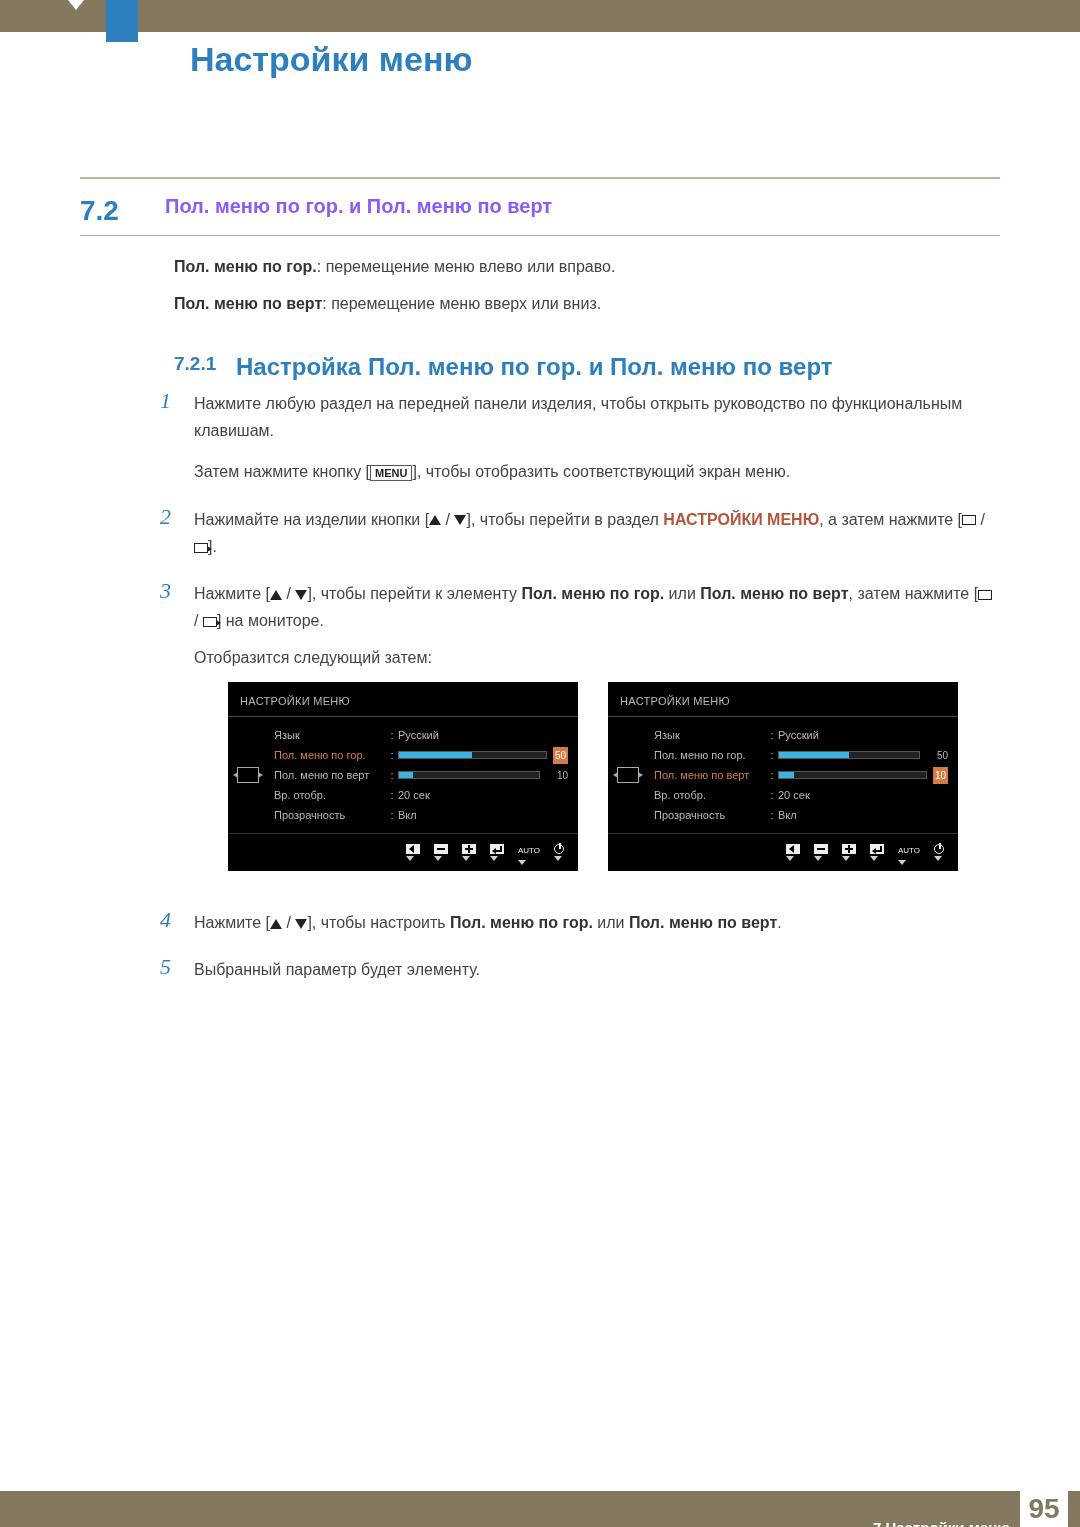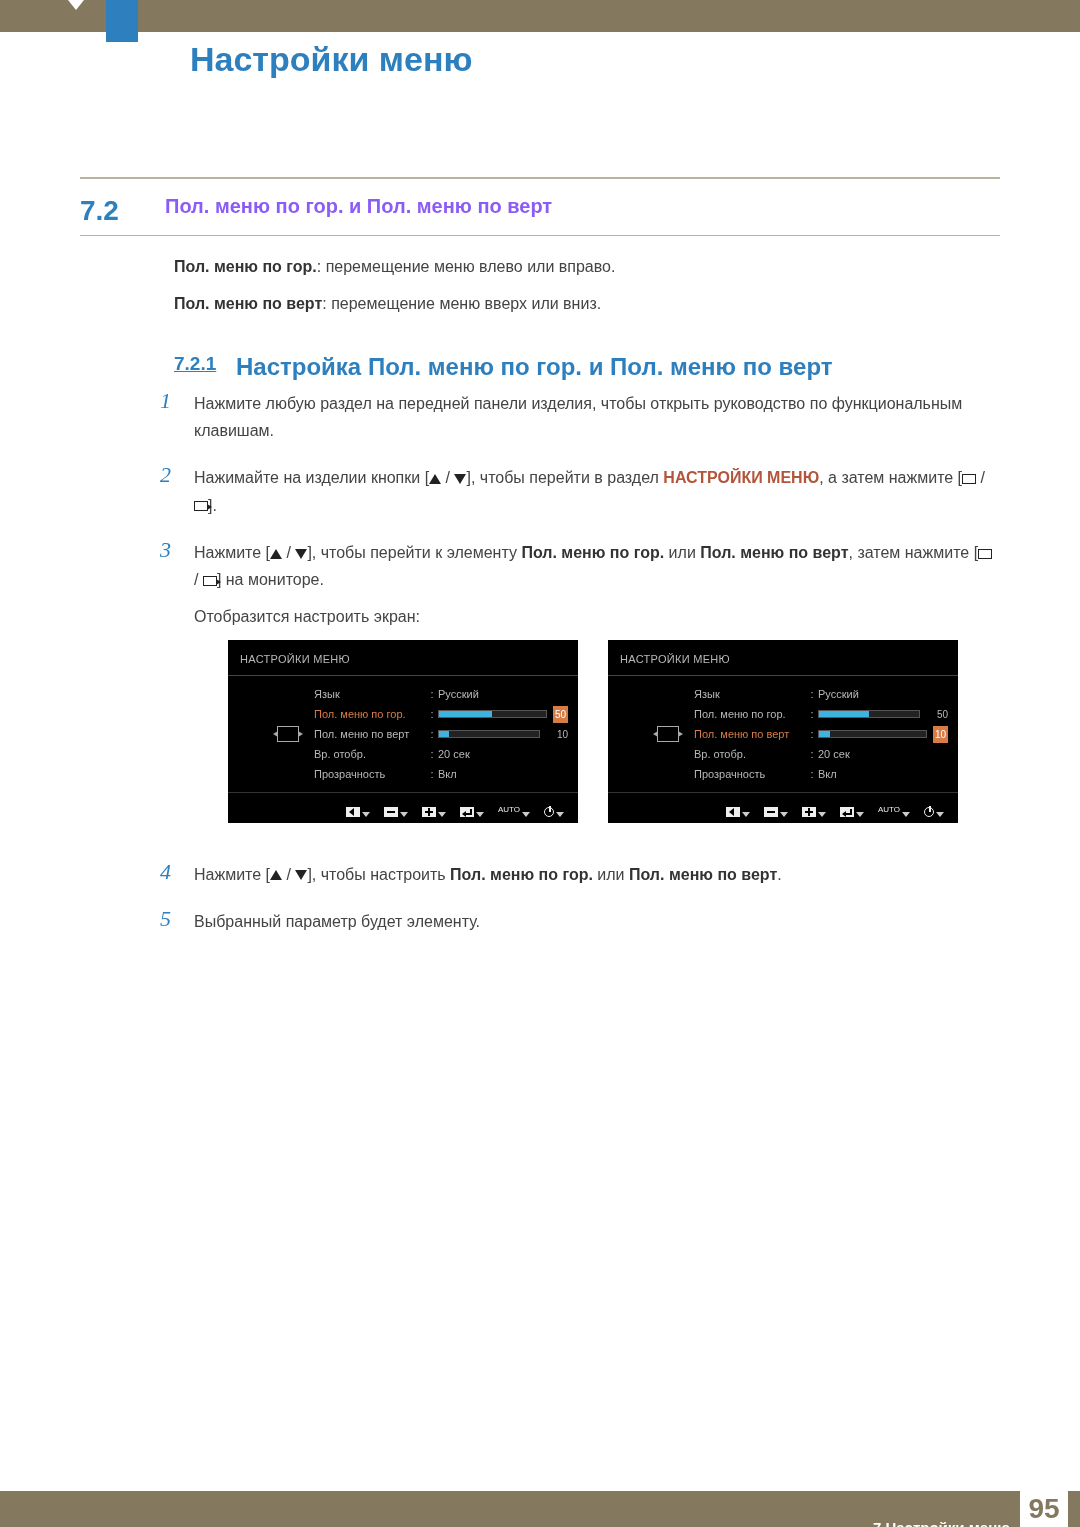--- a/index.html
+++ b/index.html
@@ -67,21 +67,21 @@
     position: absolute;
     left: 80px; right: 80px;
     top: 235px;
     border-top: 1px solid #b9b39c;
   }
   .para1 { position: absolute; left: 174px; top: 258px; font-size: 16px; }
   .para2 { position: absolute; left: 174px; top: 295px; font-size: 16px; }
   .bold { font-weight: bold; color: #333; }
   .subsec-num {
     position: absolute; left: 174px; top: 353px;
-    font-size: 19px; font-weight: bold; color: #2d7fbe; text-decoration: underline;
+    font-size: 19px; font-weight: bold; color: #2d7fbe;
   }
   .subsec-title {
     position: absolute; left: 236px; top: 353px;
     font-size: 24px; font-weight: bold; color: #2d7fbe;
   }
   .steps {
     position: absolute;
     left: 160px;
     right: 84px;
     top: 390px;
@@ -136,21 +136,21 @@
     font-size: 11px;
     padding: 10px 0 0 0;
     position: relative;
   }
   .osd-head {
     padding: 0 12px 6px 12px;
     font-size: 11px;
     letter-spacing: 0.3px;
   }
   .osd hr { border:none; border-top:1px solid #444; margin:0 0 8px 0; }
-  .osd-body { display:flex;margin-left:40px; }
+  .osd-body { display:flex; }
   .osd-side { width:40px; display:flex; align-items:center; justify-content:center; }
   .osd-side-icon {
     width:22px;height:16px;border:1px solid #aaa; position:relative;
   }
   .osd-side-icon::before,.osd-side-icon::after{
     content:"";position:absolute;top:4px;width:0;height:0;
     border-top:3px solid transparent;border-bottom:3px solid transparent;
   }
   .osd-side-icon::before{left:-5px;border-right:5px solid #aaa;}
   .osd-side-icon::after{right:-5px;border-left:5px solid #aaa;}
@@ -165,21 +165,21 @@
   }
   .bar-fill { position:absolute; left:0; top:0; bottom:0; background:#3fb3e0; }
   .bar-val { width:22px; text-align:right; font-size:10px; }
   .bar-val.sel { color:#fff; background:#d87c47; padding:0 2px; width:auto; }
   .osd-footer {
     display:flex; justify-content:flex-end; gap:14px;
     padding:10px 14px 6px 0;
     margin-top:8px;
     border-top:1px solid #333;
   }
-  .fbtn { display:flex; flex-direction:row; align-items:flex-end; gap:2px; }
+  .fbtn { display:flex; flex-direction:column; align-items:flex-start; gap:2px; }
   .fbtn .glyph { width:14px;height:10px;background:#eee; position:relative; }
   .fbtn .glyph.g-left::after{content:"";position:absolute;left:3px;top:1px;width:0;height:0;border-top:4px solid transparent;border-bottom:4px solid transparent;border-right:5px solid #000;}
   .fbtn .glyph.g-minus::after{content:"";position:absolute;left:3px;right:3px;top:4px;height:2px;background:#000;}
   .fbtn .glyph.g-plus::after{content:"";position:absolute;left:3px;right:3px;top:4px;height:2px;background:#000;}
   .fbtn .glyph.g-plus::before{content:"";position:absolute;top:1px;bottom:1px;left:6px;width:2px;background:#000;}
   .fbtn .glyph.g-enter::after{content:"";position:absolute;right:2px;top:2px;width:6px;height:4px;border-right:2px solid #000;border-bottom:2px solid #000;}
   .fbtn .glyph.g-enter::before{content:"";position:absolute;left:2px;top:4px;width:0;height:0;border-top:3px solid transparent;border-bottom:3px solid transparent;border-right:4px solid #000;}
   .fbtn .auto { background:none; font-size:8px; color:#eee; width:auto; height:auto; }
   .fbtn .power { width:10px;height:10px;border:1.5px solid #eee;border-radius:50%; background:none; position:relative;}
   .fbtn .power::after{content:"";position:absolute;left:4px;top:-2px;width:1.5px;height:6px;background:#eee;}
@@ -227,35 +227,38 @@
 
 <div class="subsec-num">7.2.1</div>
 <div class="subsec-title">Настройка Пол. меню по гор. и Пол. меню по верт</div>
 
 <div class="steps">
 
   <div class="step-row">
     <div class="step-num">1</div>
     <div class="step-body">
       <div>Нажмите любую раздел на передней панели изделия, чтобы открыть руководство по функциональным клавишам.</div>
+      <div style="margin-top:14px;">
+        <span>Затем нажмите кнопку [</span><span class="menu-box">MENU</span><span>], чтобы отобразить соответствующий экран меню.</span>
+      </div>
     </div>
   </div>
 
   <div class="step-row">
     <div class="step-num">2</div>
     <div class="step-body">
       <span>Нажимайте на изделии кнопки [</span><span class="arrow-up"></span> / <span class="arrow-down"></span><span>], чтобы перейти в раздел </span><span class="highlight-title">НАСТРОЙКИ МЕНЮ</span><span>, а затем нажмите [</span><span class="src-icon"></span> / <span class="src-icon src-icon2"></span><span>].</span>
     </div>
   </div>
 
   <div class="step-row">
     <div class="step-num">3</div>
     <div class="step-body">
       <span>Нажмите [</span><span class="arrow-up"></span> / <span class="arrow-down"></span><span>], чтобы перейти к элементу </span><span class="bold">Пол. меню по гор.</span><span> или </span><span class="bold">Пол. меню по верт</span><span>, затем нажмите [</span><span class="src-icon"></span> / <span class="src-icon src-icon2"></span><span>] на мониторе.</span>
-      <div style="margin-top:10px;">Отобразится настроить экран:</div>
+      <div style="margin-top:10px;">Отобразится следующий затем:</div>
 
       <div class="osd-wrap">
 
         <div class="osd">
           <div class="osd-head">НАСТРОЙКИ МЕНЮ</div>
           <hr>
           <div class="osd-body">
             <div class="osd-side">
                 <div class="osd-side-icon"></div>
               </div>

